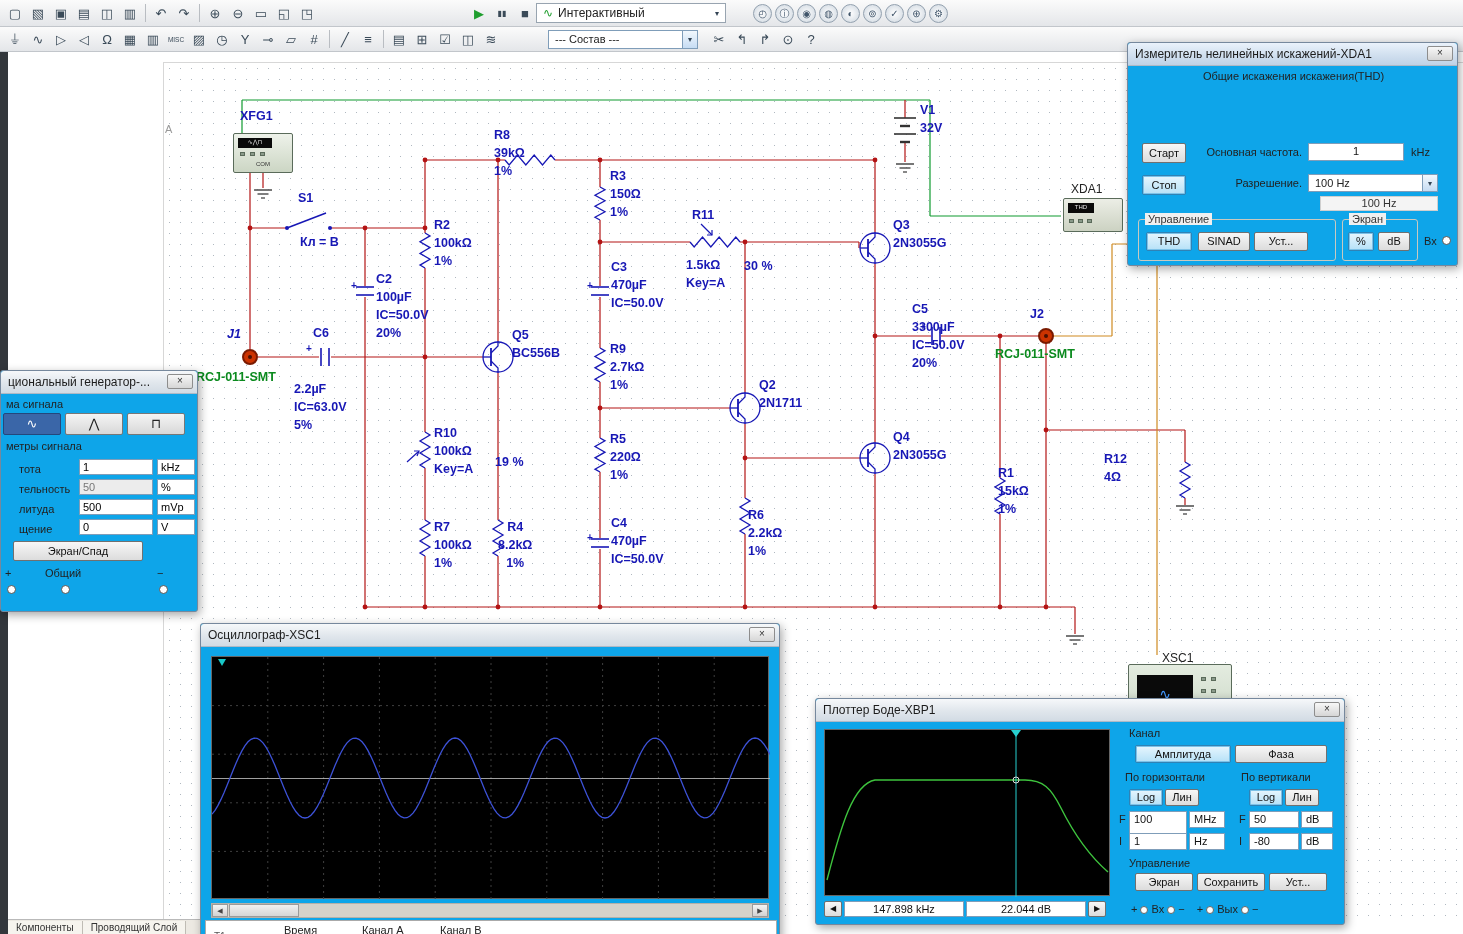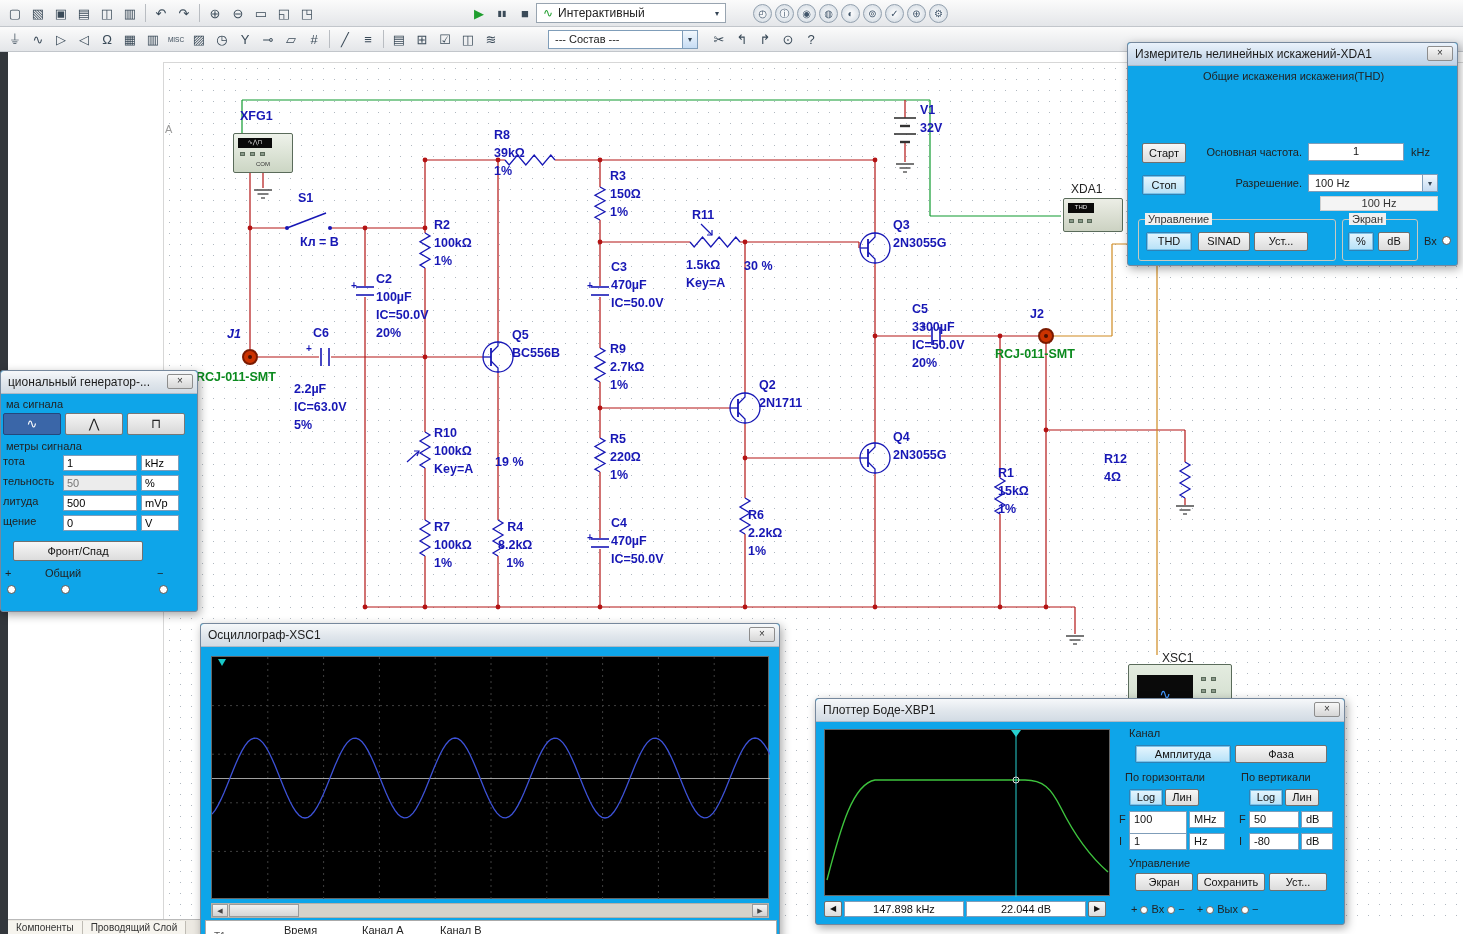--- a/index.html
+++ b/index.html
@@ -47,21 +47,21 @@
 .glab{position:absolute;top:-7px;left:6px;background:#f0f0f0;font-size:11px;padding:0 3px;color:#333}
 .lcd{position:absolute;background:#050505;color:#f2f2f2;font-size:15px;text-align:center;border:2px solid #9a9a9a;line-height:24px}
 .resd{position:absolute;background:#f4f4f4;border:1px solid #cfcfcf;text-align:center;font-size:11px;color:#333}
 .circ{display:inline-block;width:8px;height:8px;border:1px solid #666;border-radius:50%;vertical-align:middle;margin:0 3px;background:#fff}
 .termc{position:absolute;width:9px;height:9px;border:1px solid #555;border-radius:50%;background:#fff}
 
 #fg-waves{position:absolute;left:2px;top:42px;white-space:nowrap}
 .wave-btn{display:inline-block;width:58px;height:22px;border:1px solid #777;background:linear-gradient(#f4f4f4,#d8d8d8);text-align:center;line-height:20px;font-size:13px;margin-right:4px;border-radius:2px;color:#222}
 .wave-btn.wsel{background:#3a66a8;color:#fff;border-color:#24477c}
 #fg-rows{position:absolute;left:0;top:84px;right:2px}
-.fg-row{display:flex;align-items:flex-start;height:20px;padding-left:2px}
+.fg-row{display:flex;align-items:flex-end;height:20px;padding-left:18px}
 .fg-lab{width:60px;font-size:11px;color:#222;overflow:hidden;white-space:nowrap}
 .fg-val{width:74px;height:16px;border:1px solid #7f9db9;background:#fff;font-size:11px;padding:1px 3px}
 .fg-val.dis{background:#ececec;color:#777}
 .fg-unit{width:38px;height:16px;border:1px solid #7f9db9;background:#fff;font-size:11px;margin-left:4px;padding:1px 3px}
 
 #scope-screen{position:absolute;left:10px;top:32px;width:558px;height:243px;background:#000;border:1px solid #666}
 .sb{position:absolute;background:#d6d2ca;border:1px solid #b5b1a9;display:flex;align-items:center}
 .sbb{width:16px;height:13px;background:linear-gradient(#f4f4f4,#d2d2d2);border:1px solid #9a9a9a;font-size:7px;line-height:11px;text-align:center;color:#444}
 .sbthumb{width:70px;height:13px;background:linear-gradient(#f0f0f0,#d6d6d6);border:1px solid #9a9a9a;margin-left:1px}
 .sc-bottom{position:absolute;left:4px;top:296px;width:572px;height:26px;background:#fff;border:1px solid #aaa}
@@ -455,21 +455,21 @@
         <div class="fg-lab">литуда</div>
         <div class="fg-val">500</div>
         <div class="fg-unit">mVp</div>
       </div>
       <div class="fg-row">
         <div class="fg-lab">щение</div>
         <div class="fg-val">0</div>
         <div class="fg-unit">V</div>
       </div>
     </div>
-  <div class="btn" style="left:12px;top:170px;width:130px;height:20px;line-height:18px">Фронт/Спад</div>
+  <div class="btn" style="left:12px;top:170px;width:130px;height:20px;line-height:18px">Экран/Спад</div>
   <div class="lab" style="left:4px;top:196px">+</div>
   <div class="lab" style="left:44px;top:196px">Общий</div>
   <div class="lab" style="left:156px;top:196px">−</div>
   <div class="termc" style="left:6px;top:214px"></div>
   <div class="termc" style="left:60px;top:214px"></div>
   <div class="termc" style="left:158px;top:214px"></div>
 </div>
 
 <div class="win" style="left:200px;top:623px;width:580px;height:320px;z-index:5">
   <div class="tbarwin">

